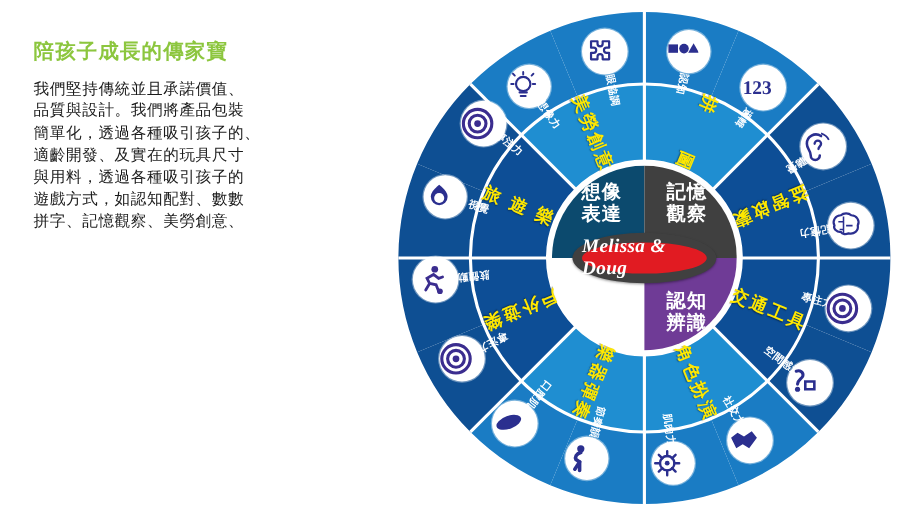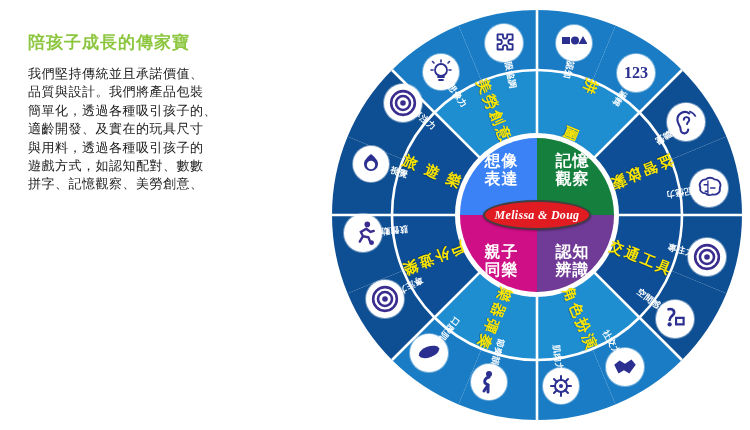--- a/index.html
+++ b/index.html
@@ -38,47 +38,47 @@
     color:#ffe800;font-size:14.5px;font-weight:bold;
     letter-spacing:2.5px;text-shadow:0 1px 1px rgba(0,0,0,.35);
   }
   
   .skill{
     color:#ffffff;font-size:8.5px;font-weight:bold;letter-spacing:.5px;
   }
   
   .bubble{
     position:absolute;border-radius:50%;background:#ffffff;
-    display:flex;align-items:center;justify-content:center;
+    display:flex;align-items:center;justify-content:flex-start;
     box-shadow:0 0 0 1px rgba(255,255,255,.4);
   }
   .bubble svg{display:block;}
   
   #hub{
     position:absolute;left:127px;top:127px;width:160px;height:160px;
     border-radius:50%;overflow:hidden;border:3px solid #ffffff;
     box-sizing:border-box;
   }
   .quad{
     position:absolute;width:50%;height:50%;
     display:flex;align-items:center;justify-content:center;
     text-align:center;color:#fff;font-weight:bold;font-size:16px;
     line-height:1.12;letter-spacing:1px;
   }
   .quad span{display:block;}
-  #q-tl{left:0;top:0;background:#3b82f6;padding:0 0 14px 6px;box-sizing:border-box;}
-  #q-tr{left:50%;top:0;background:#15803d;padding:0 6px 14px 0;box-sizing:border-box;justify-content:center;}
+  #q-tl{left:0;top:0;background:#0c4a6e;padding:0 0 14px 6px;box-sizing:border-box;}
+  #q-tr{left:50%;top:0;background:#404040;padding:0 6px 14px 0;box-sizing:border-box;justify-content:center;}
   #q-bl{left:0;top:50%;background:#cf0f86;padding:14px 0 0 6px;box-sizing:border-box;}
   #q-br{left:50%;top:50%;background:#6f3b96;padding:14px 6px 0 0;box-sizing:border-box;}
   #logo{
     position:absolute;left:50%;top:50%;transform:translate(-50%,-50%);
     width:104px;height:26px;border-radius:50%;
-    background:#e11b22;border:2px solid #404040;
+    background:#e11b22;border:8px solid #404040;
     display:flex;align-items:center;justify-content:center;
-    color:#ffffff;font-size:12px;font-style:italic;font-weight:bold;
+    color:#ffffff;font-size:16px;font-style:italic;font-weight:bold;
     font-family:"Liberation Serif","DejaVu Serif",serif;letter-spacing:.3px;
     box-shadow:0 1px 2px rgba(0,0,0,.35);
   }
 </style>
 </head>
 <body>
 
 <div id="left-panel">
   <div id="headline">陪孩子成長的傳家寶</div>
   <div id="body-copy">
@@ -281,26 +281,20 @@
         <span>想像</span>
         <span>表達</span>
       </div>
     </div>
     <div class="quad" id="q-tr">
       <div>
         <span>記憶</span>
         <span>觀察</span>
       </div>
     </div>
-    <div class="quad" id="q-bl">
-      <div>
-        <span>親子</span>
-        <span>同樂</span>
-      </div>
-    </div>
     <div class="quad" id="q-br">
       <div>
         <span>認知</span>
         <span>辨識</span>
       </div>
     </div>
     <div id="logo">Melissa &amp; Doug</div>
   </div>
 
 </div>

